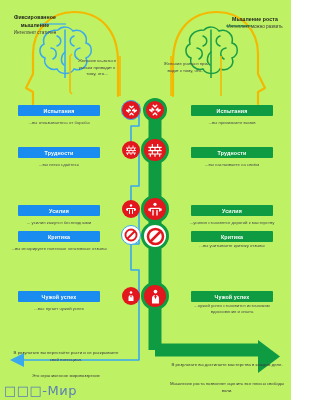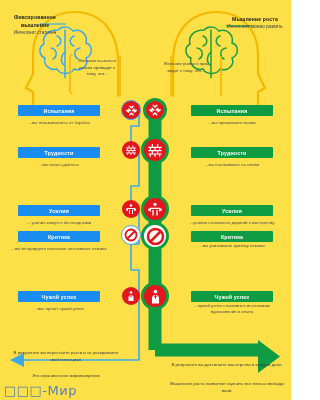--- a/index.html
+++ b/index.html
@@ -2,21 +2,21 @@
 <html><head>
 <meta charset="utf-8">
 <style>
   * { box-sizing: border-box; margin: 0; padding: 0; }
   html, body {
     width: 291px; height: 400px;
     background: #ffffff;
     font-family: "Liberation Sans", "DejaVu Sans", sans-serif;
     overflow: hidden;
   }
-  #root { position: relative; width: 291px; height: 400px; background:#fde047; }
+  #root { position: relative; width: 291px; height: 400px; background:#bef264; }
 
   
   .head-svg { position: absolute; top: 0; left: 0; width: 291px; height: 400px; pointer-events: none; }
 
   
   .hdr { position: absolute; }
   .hdr-title {
     font-size: 5.2px; font-weight: bold; color: #1a1a1a;
     letter-spacing: .1px; line-height: 1.5;
   }

